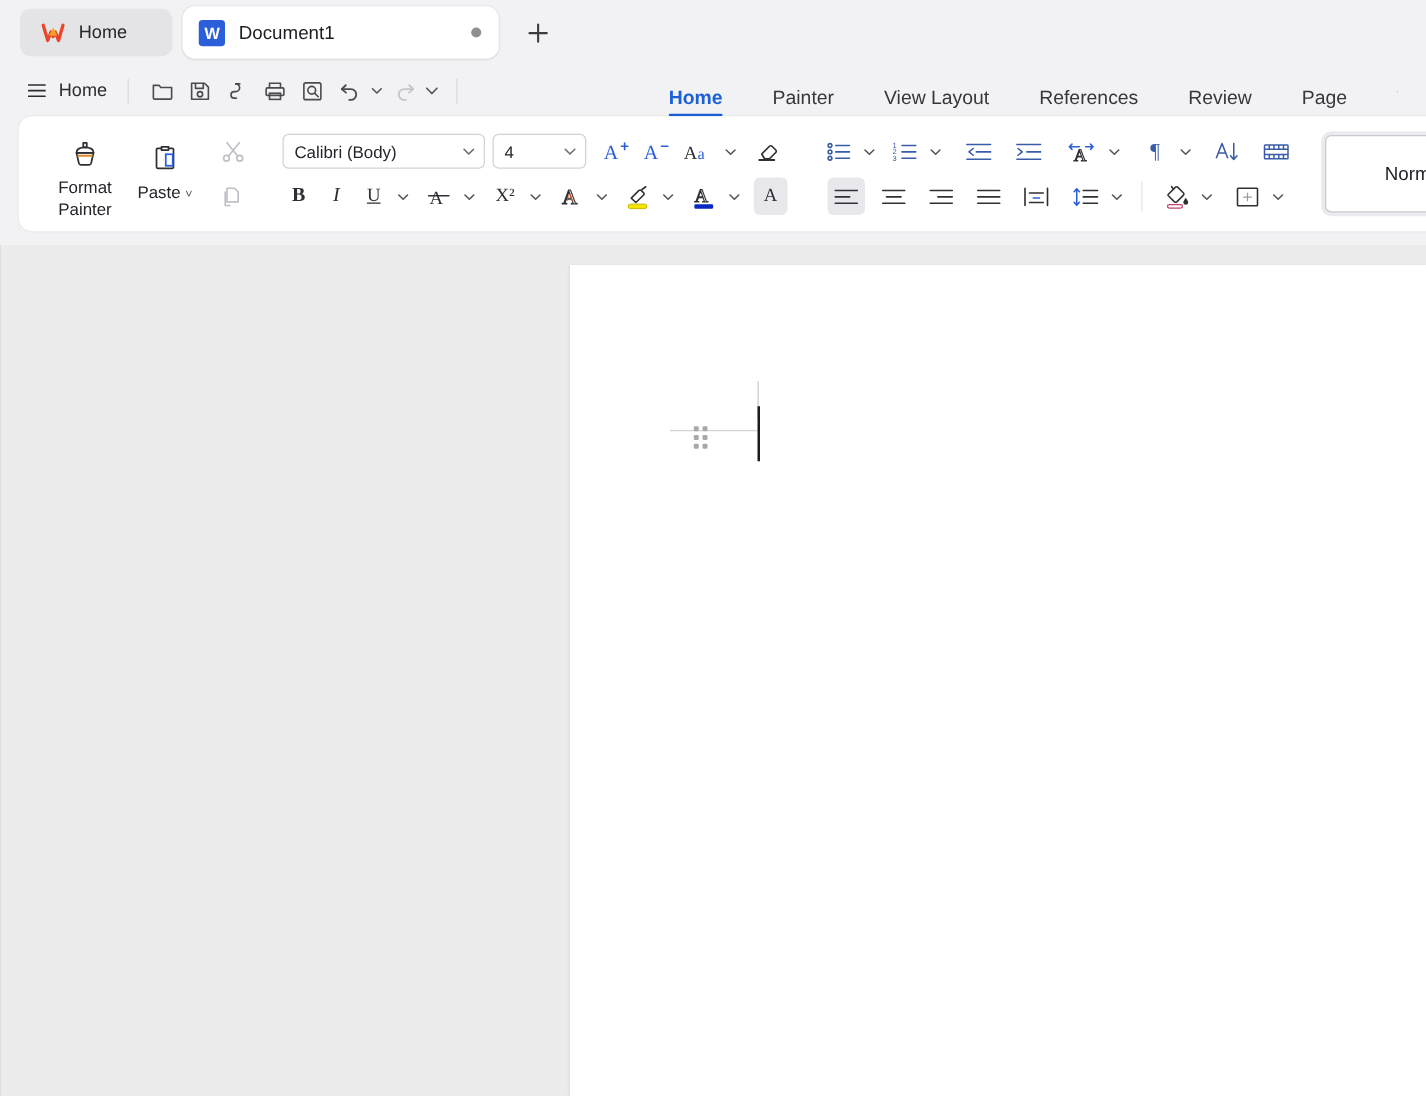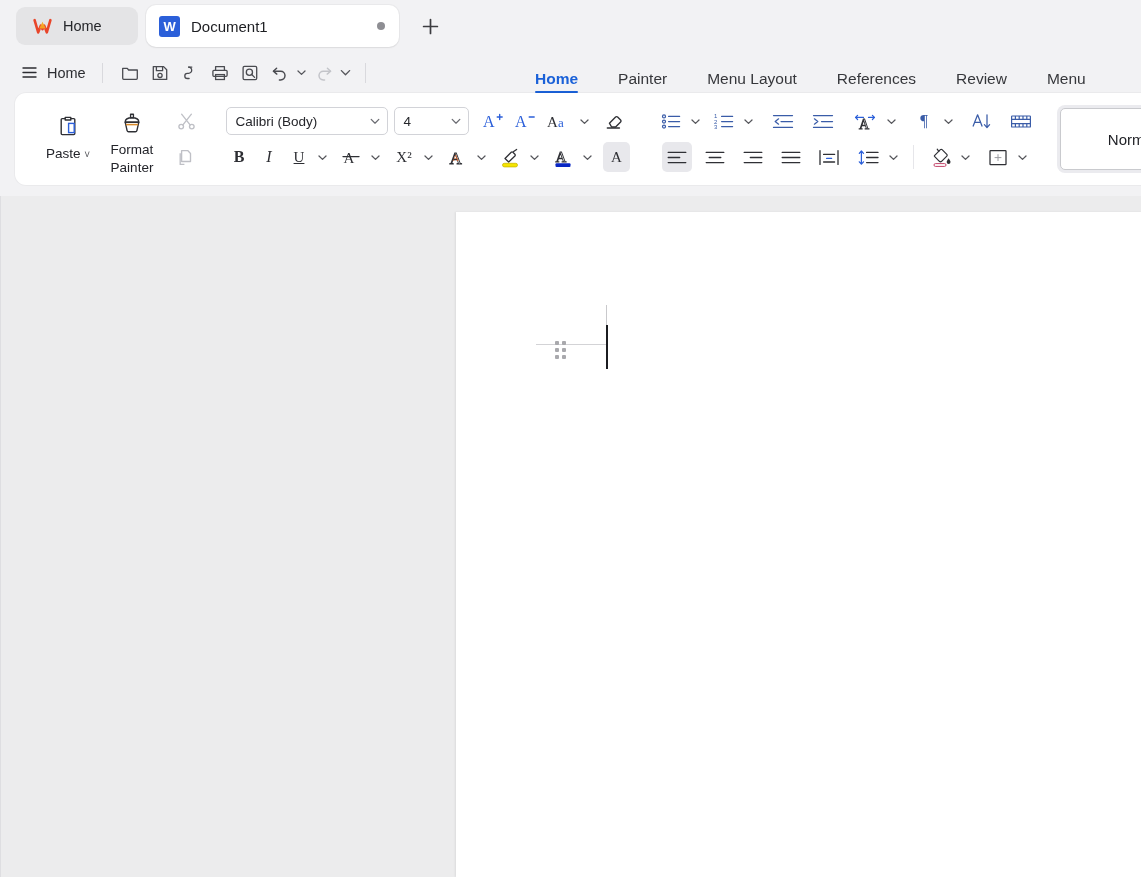--- a/index.html
+++ b/index.html
@@ -374,52 +374,52 @@
           </svg>
       </div>
     </div>
 
     <div class="vsep"></div>
   </div>
 
   <div class="ribbontabs">
     <div class="rtab active">Home</div>
     <div class="rtab">Painter</div>
-    <div class="rtab">Menu Layout</div>
+    <div class="rtab">View Layout</div>
     <div class="rtab">References</div>
     <div class="rtab">Review</div>
-    <div class="rtab">Menu</div>
+    <div class="rtab">Page</div>
     <div class="rtab clipped">T</div>
   </div>
 
   <div class="ribbon">
 
     <div class="grp clip-grp">
-
-      <div class="bigbtn">
-        <span class="bi">
-          <svg width="30" height="30" viewBox="0 0 30 30" fill="none" stroke="#2f3035" stroke-width="1.4">
-            <path d="M12.2 5.4 h5.6 v2.6 h-5.6 z" stroke-linejoin="round"></path>
-            <path d="M12.2 6.6 h-3 a1 1 0 0 0 -1 1 v14 a1 1 0 0 0 1 1 h11.6 a1 1 0 0 0 1 -1 v-14 a1 1 0 0 0 -1 -1 h-3" stroke-linejoin="round"></path>
-            <rect x="15.6" y="11.4" width="5.6" height="9.2" fill="#fff" stroke="#2b5fd9" stroke-width="1.4"></rect>
-          </svg>
-        </span>
-        <span class="blabel"><span>Paste</span> <span class="cv">˅</span></span>
-      </div>
 
       <div class="bigbtn">
         <span class="bi">
           <svg width="30" height="30" viewBox="0 0 30 30" fill="none" stroke="#2f3035" stroke-width="1.4">
             <path d="M13.6 4.2 h2.8 v3.6 h-2.8 z" stroke-linejoin="round"></path>
             <path d="M8.2 12.2 c0-2.6 2.3-4.4 6.8-4.4 s6.8 1.8 6.8 4.4 z" stroke-linejoin="round"></path>
             <path d="M8.2 12.2 h13.6 l-1.9 8.4 a1.6 1.6 0 0 1 -1.6 1.2 h-6.6 a1.6 1.6 0 0 1 -1.6 -1.2 z" stroke-linejoin="round"></path>
             <path d="M8.9 14.6 h12.2" stroke="#d98b2b" stroke-width="1.5"></path>
           </svg>
         </span>
         <span class="blabel"><span>Format</span><br><span>Painter</span></span>
+      </div>
+
+      <div class="bigbtn">
+        <span class="bi">
+          <svg width="30" height="30" viewBox="0 0 30 30" fill="none" stroke="#2f3035" stroke-width="1.4">
+            <path d="M12.2 5.4 h5.6 v2.6 h-5.6 z" stroke-linejoin="round"></path>
+            <path d="M12.2 6.6 h-3 a1 1 0 0 0 -1 1 v14 a1 1 0 0 0 1 1 h11.6 a1 1 0 0 0 1 -1 v-14 a1 1 0 0 0 -1 -1 h-3" stroke-linejoin="round"></path>
+            <rect x="15.6" y="11.4" width="5.6" height="9.2" fill="#fff" stroke="#2b5fd9" stroke-width="1.4"></rect>
+          </svg>
+        </span>
+        <span class="blabel"><span>Paste</span> <span class="cv">˅</span></span>
       </div>
 
       <div class="smallstack">
         <div class="sbtn disabled">
           <span>
             <svg width="21" height="21" viewBox="0 0 21 21" fill="none" stroke="#bfc0c6" stroke-width="1.35">
               <circle cx="5.2" cy="15.6" r="2.3"></circle>
               <circle cx="15.8" cy="15.6" r="2.3"></circle>
               <path d="M6.9 13.8 L15.4 3.2 M14.1 13.8 L5.6 3.2" stroke-linecap="round"></path>
             </svg>

